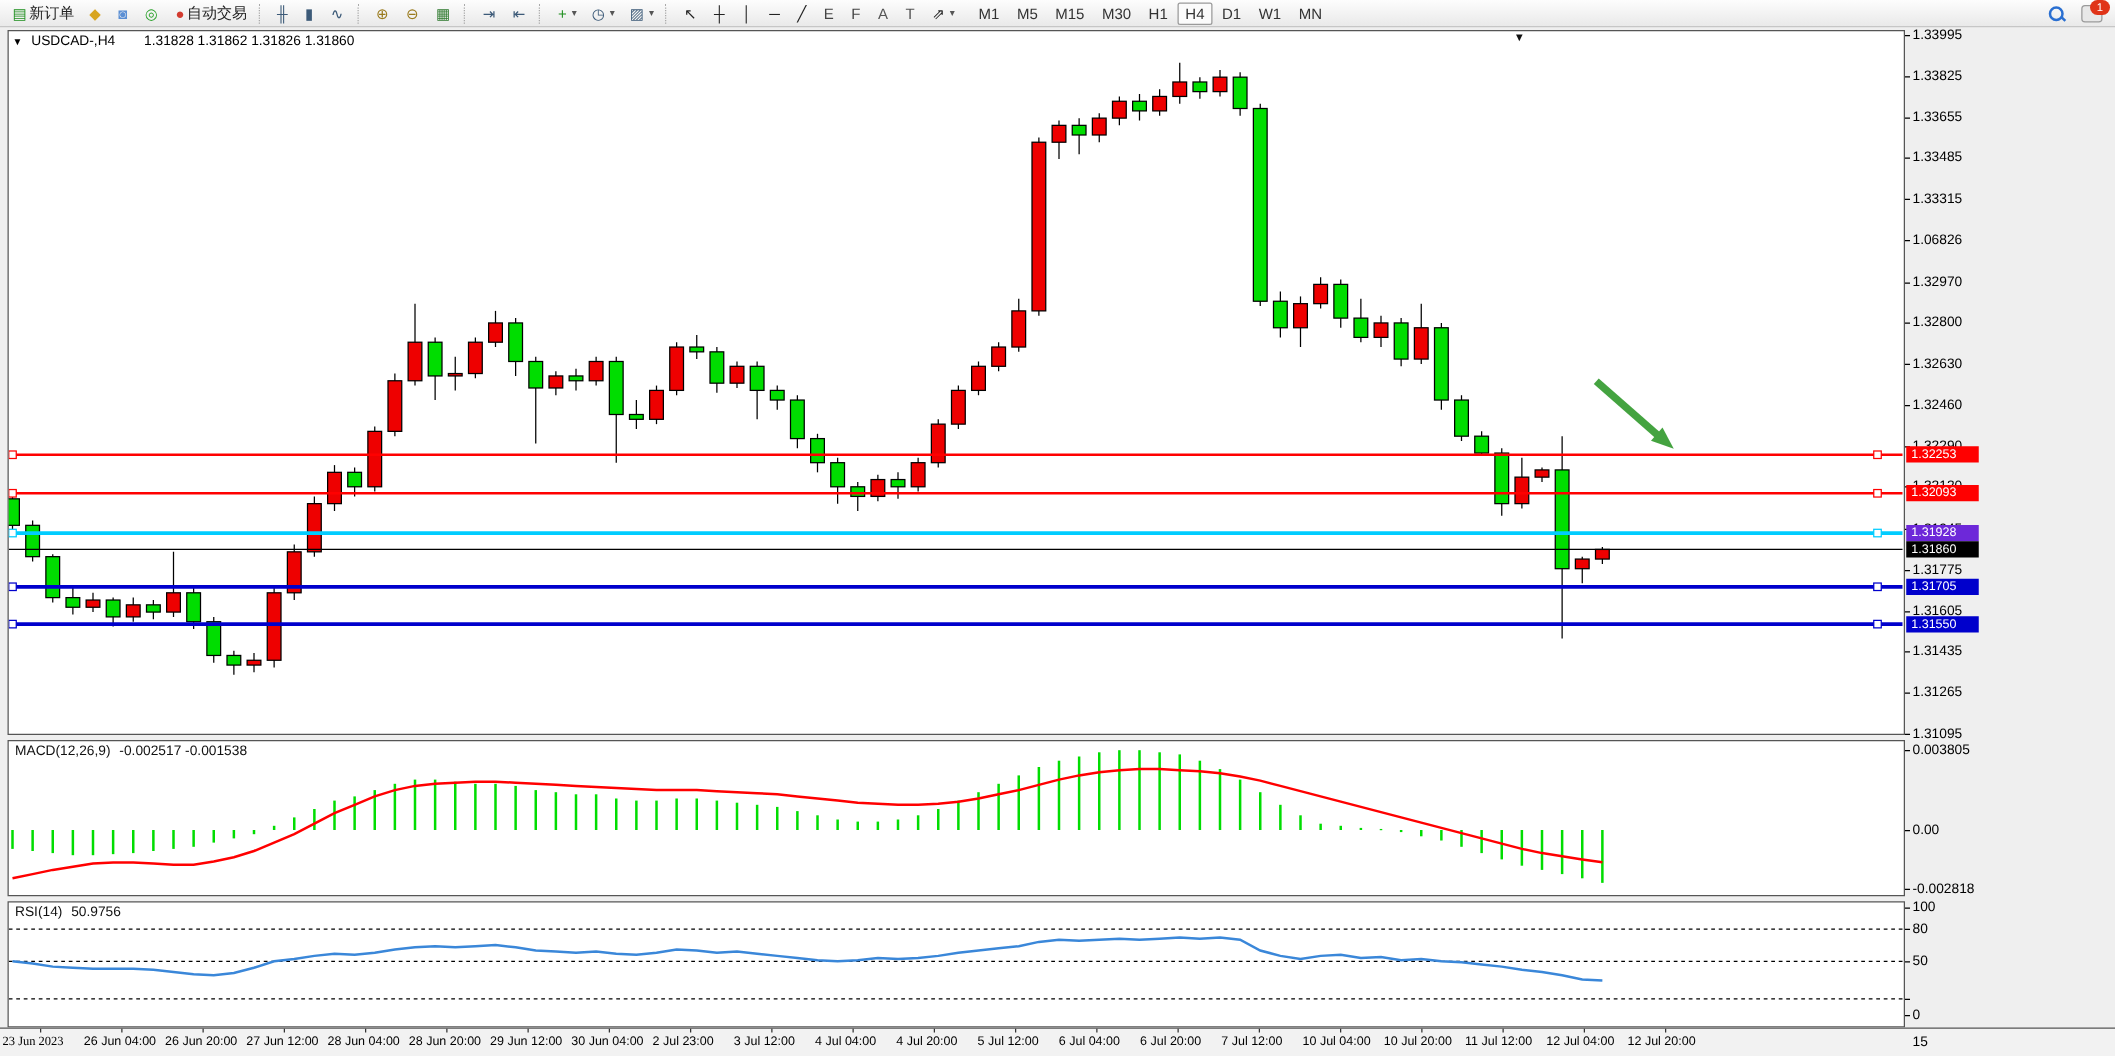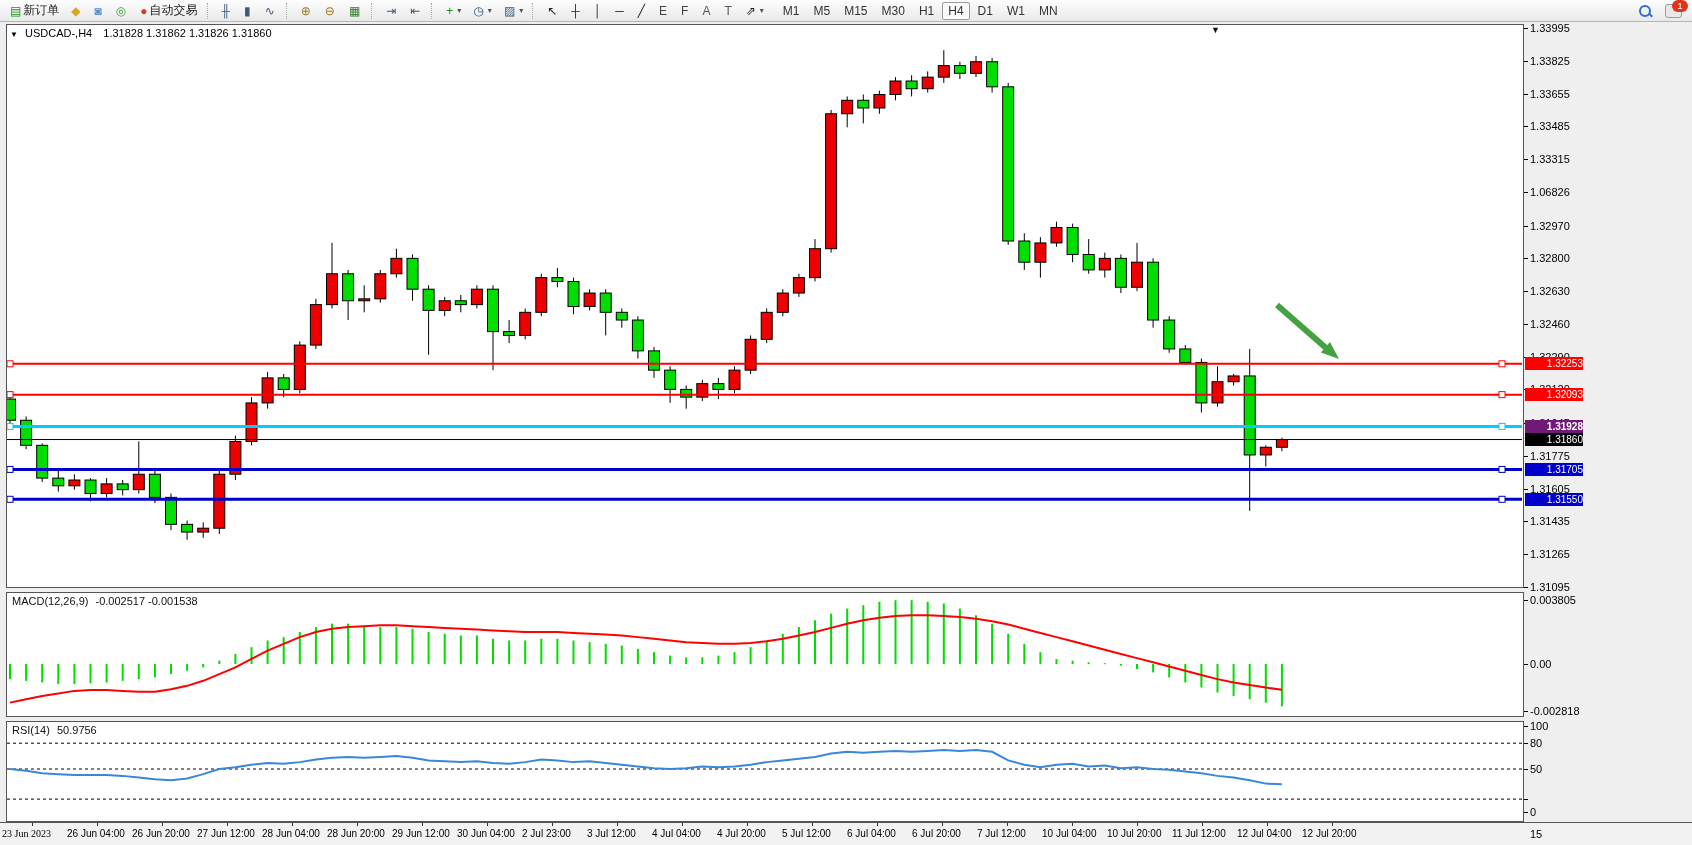--- a/index.html
+++ b/index.html
@@ -27,21 +27,21 @@
   
   .panel{position:absolute;background:#fff;border:1px solid #555;box-sizing:border-box;}
   #win{position:absolute;left:0;top:22px;width:1692px;height:823px;background:#efefef;}
   .chart-svg{position:absolute;overflow:hidden;}
   .chart-title{position:absolute;left:10px;top:5px;font-size:11px;color:#000;z-index:6;}
   .chart-title .tri{font-size:8px;margin-right:4px;}
   .ind-label{position:absolute;font-size:11px;color:#111;z-index:6;}
   .axis-label{position:absolute;left:1530px;font-size:11px;color:#000;z-index:4;}
   .axis-dash{position:absolute;left:1524px;width:4px;height:1px;background:#000;z-index:4;}
   .price-tag{position:absolute;left:1525px;width:58px;height:13px;line-height:13px;
-    font-size:10px;color:#fff;padding-left:4px;z-index:5;box-sizing:border-box;text-align:right;}
+    font-size:10px;color:#fff;padding-left:4px;z-index:5;box-sizing:border-box;}
   .time-axis{position:absolute;left:0px;top:800px;width:1692px;height:23px;
     background:#f2f2f2;border-top:1px solid #555;}
   .time-label{position:absolute;top:5px;font-size:10px;color:#000;white-space:nowrap;}
   .time-tick{position:absolute;top:0;width:1px;height:3px;background:#333;}
   .shift-marker{position:absolute;font-size:9px;color:#111;z-index:6;}
 </style>
 </head>
 <body>
 
 <div class="toolbar">
@@ -430,21 +430,21 @@
   <svg id="rsi-svg" class="chart-svg" style="left:7px;top:700px;width:1516px;height:99px;" viewBox="7 722 1516 99">
       <line x1="7" y1="743.2" x2="1522" y2="743.2" stroke="#000" stroke-width="1" stroke-dasharray="3,3"></line>
       <line x1="7" y1="769" x2="1522" y2="769" stroke="#000" stroke-width="1" stroke-dasharray="3,3"></line>
       <line x1="7" y1="799.1" x2="1522" y2="799.1" stroke="#000" stroke-width="1" stroke-dasharray="3,3"></line>
       <polyline points="10,769 26.1,770.72 42.2,773.3 58.300000000000004,774.16 74.4,775.02 90.5,775.02 106.60000000000001,775.02 122.70000000000002,775.88 138.8,777.6 154.9,779.32 171,780.18 187.10000000000002,778.46 203.20000000000002,774.16 219.3,769 235.40000000000003,767.28 251.50000000000003,764.7 267.6,762.98 283.70000000000005,763.84 299.8,762.12 315.90000000000003,759.54 332,757.82 348.1,756.96 364.20000000000005,757.82 380.3,756.96 396.40000000000003,756.1 412.50000000000006,757.82 428.6,760.4 444.70000000000005,761.26 460.80000000000007,762.12 476.90000000000003,761.26 493.00000000000006,762.98 509.1,763.84 525.2,762.12 541.3000000000001,759.54 557.4000000000001,760.4 573.5,762.12 589.6,761.26 605.7,762.98 621.8000000000001,764.7 637.9000000000001,766.42 654,768.14 670.1,769 686.2,768.14 702.3000000000001,766.42 718.4000000000001,767.28 734.5000000000001,766.42 750.6,764.7 766.7,762.12 782.8000000000001,760.4 798.9000000000001,758.68 815.0000000000001,756.96 831.1,753.52 847.2,751.8 863.3000000000001,752.66 879.4000000000001,751.8 895.5000000000001,750.94 911.6000000000001,751.8 927.7,750.94 943.8000000000001,750.08 959.9000000000001,750.94 976.0000000000001,750.08 992.1000000000001,751.8 1008.2,760.4 1024.3000000000002,764.7 1040.4,767.28 1056.5,764.7 1072.6000000000001,763.84 1088.7,766.42 1104.8000000000002,765.56 1120.9,768.14 1137,767.28 1153.1000000000001,769 1169.2,769.86 1185.3000000000002,771.58 1201.4,773.3 1217.5,775.88 1233.6000000000001,777.6 1249.7,780.18 1265.8000000000002,783.62 1281.9,784.308" fill="none" stroke="#3a87d9" stroke-width="2"></polyline>
     </svg>
 
   <div class="chart-title">
     <span class="tri">▼</span>
     <span>USDCAD-,H4</span>
-    <span style="margin-left:8px;">1.31828 1.31862 1.31826 1.31860</span>
+    <span style="margin-left:20px;">1.31828 1.31862 1.31826 1.31860</span>
   </div>
   <div class="shift-marker" style="left:1211px;top:3px;">▼</div>
 
   <div class="ind-label" style="left:12px;top:573px;">
     <span>MACD(12,26,9)</span>
     <span style="margin-left:4px;">-0.002517 -0.001538</span>
   </div>
   <div class="ind-label" style="left:12px;top:702px;">
     <span>RSI(14)</span>
     <span style="margin-left:4px;">50.9756</span>
@@ -498,21 +498,21 @@
       <div class="axis-label" style="top: 715.2px;">80</div>
       <div class="axis-dash" style="top: 721.2px;"></div>
       <div class="axis-label" style="top: 741px;">50</div>
       <div class="axis-dash" style="top: 747px;"></div>
       <div class="axis-label" style="top: 806px;">15</div>
       <div class="axis-dash" style="top: 777.1px;"></div>
       <div class="axis-label" style="top: 784px;">0</div>
       <div class="axis-dash" style="top: 790px;"></div>
       <div class="price-tag" style="top: 335.288px; background: rgb(255, 0, 0);">1.32253</div>
       <div class="price-tag" style="top: 366.13px; background: rgb(255, 0, 0);">1.32093</div>
-      <div class="price-tag" style="top: 397.935px; background: #701a75; font-weight: bold;">1.31928</div>
+      <div class="price-tag" style="top: 397.935px; background: #6d28d9;">1.31928</div>
       <div class="price-tag" style="top: 440.92px; background: rgb(0, 0, 204);">1.31705</div>
       <div class="price-tag" style="top: 470.798px; background: rgb(0, 0, 204);">1.31550</div>
       <div class="price-tag" style="top: 411.043px; background: rgb(0, 0, 0);">1.31860</div>
     </div>
 
   <div class="time-axis" id="time-axis">
       <div class="time-label" style="left: 2px; font-family: Liberation Serif, serif;">23 Jun 2023</div>
       <div class="time-tick" style="left: 32px;"></div>
       <div class="time-label" style="left: 67px;">26 Jun 04:00</div>
       <div class="time-tick" style="left: 97px;"></div>

